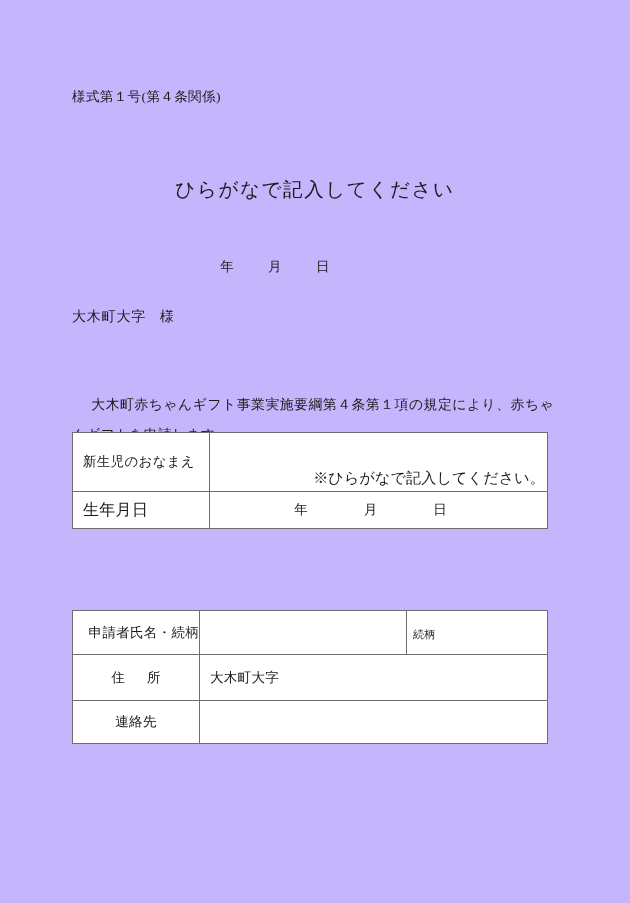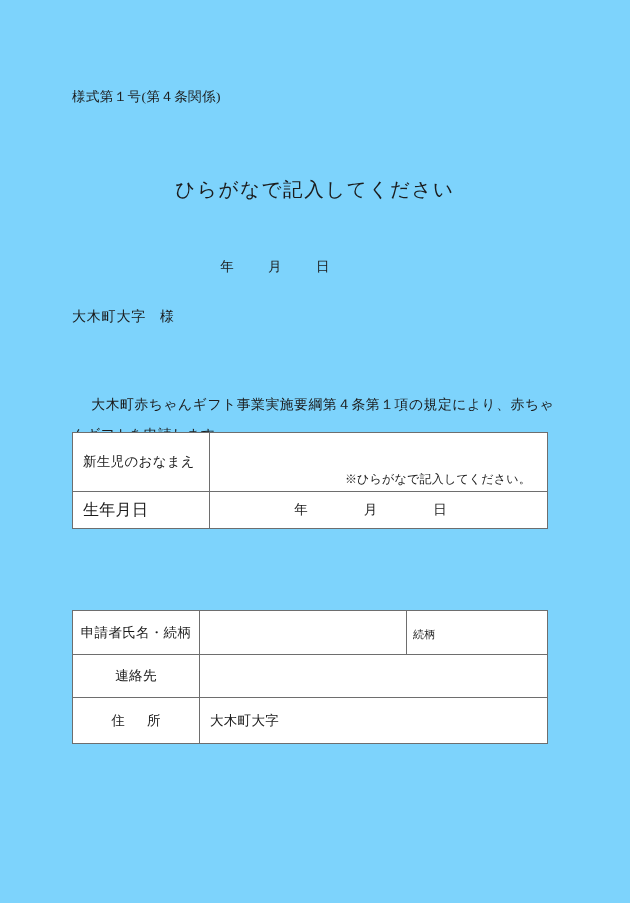--- a/index.html
+++ b/index.html
@@ -8,21 +8,21 @@
     padding: 0;
     background: #7a7a7a;
   }
   body {
     font-family: "Liberation Serif", "DejaVu Serif", serif;
   }
   .page {
     position: relative;
     width: 630px;
     height: 903px;
-    background: #7dd3fc;
+    background: #c4b5fd;
     overflow: hidden;
     box-sizing: border-box;
     color: #1b1b1b;
   }
   .abs { position: absolute; }
 
   .form-number {
     left: 72px;
     top: 88px;
     font-size: 13.5px;
@@ -98,23 +98,23 @@
     padding-left: 10px !important;
     font-size: 13.5px;
     letter-spacing: 0.3px;
   }
   .cell-name-value {
     height: 58px;
     position: relative;
   }
   .hiragana-note {
     position: absolute;
-    right: 16px;
+    right: 2px;
     bottom: 3px;
-    font-size: 12px;
+    font-size: 15px;
     letter-spacing: 0.2px;
     white-space: nowrap;
     color: #1b1b1b;
     text-align: right;
   }
   .cell-label-birth {
     width: 126px;
     height: 36px;
     padding-left: 10px !important;
     font-size: 16px;
@@ -146,21 +146,21 @@
     top: 610px;
     width: 476px;
   }
   .cell-label-ctr {
     width: 126px;
     height: 42px;
     text-align: center;
     letter-spacing: 0.3px;
     font-size: 13.5px;
   }
-  .cell-label-ctr.tall { height: 43px; }
+  .cell-label-ctr.tall { height: 43px; text-align: right; }
   .cell-blank { height: 42px; }
   .cell-zokugara {
     width: 134px;
     padding-left: 6px !important;
     vertical-align: top;
   }
   .zokugara-label {
     display: block;
     font-size: 11px;
     padding-top: 4px;
@@ -222,25 +222,25 @@
   <table class="abs form-table" id="table-applicant">
     <tbody>
       <tr>
         <td class="cell-label-ctr tall">申請者氏名・続柄</td>
         <td class="cell-blank"></td>
         <td class="cell-zokugara">
           <span class="zokugara-label">続柄</span>
         </td>
       </tr>
       <tr>
+        <td class="cell-label-ctr">
+          <span class="spaced-2"><span>住</span><span class="sp"></span><span>所</span></span>
+        </td>
+        <td class="cell-address-value" colspan="2">大木町大字</td>
+      </tr>
+      <tr>
         <td class="cell-label-ctr">連絡先</td>
         <td class="cell-blank" colspan="2"></td>
       </tr>
-      <tr>
-        <td class="cell-label-ctr">
-          <span class="spaced-2"><span>住</span><span class="sp"></span><span>所</span></span>
-        </td>
-        <td class="cell-address-value" colspan="2">大木町大字</td>
-      </tr>
     </tbody>
   </table>
 
 </div>
 
 </body></html>

